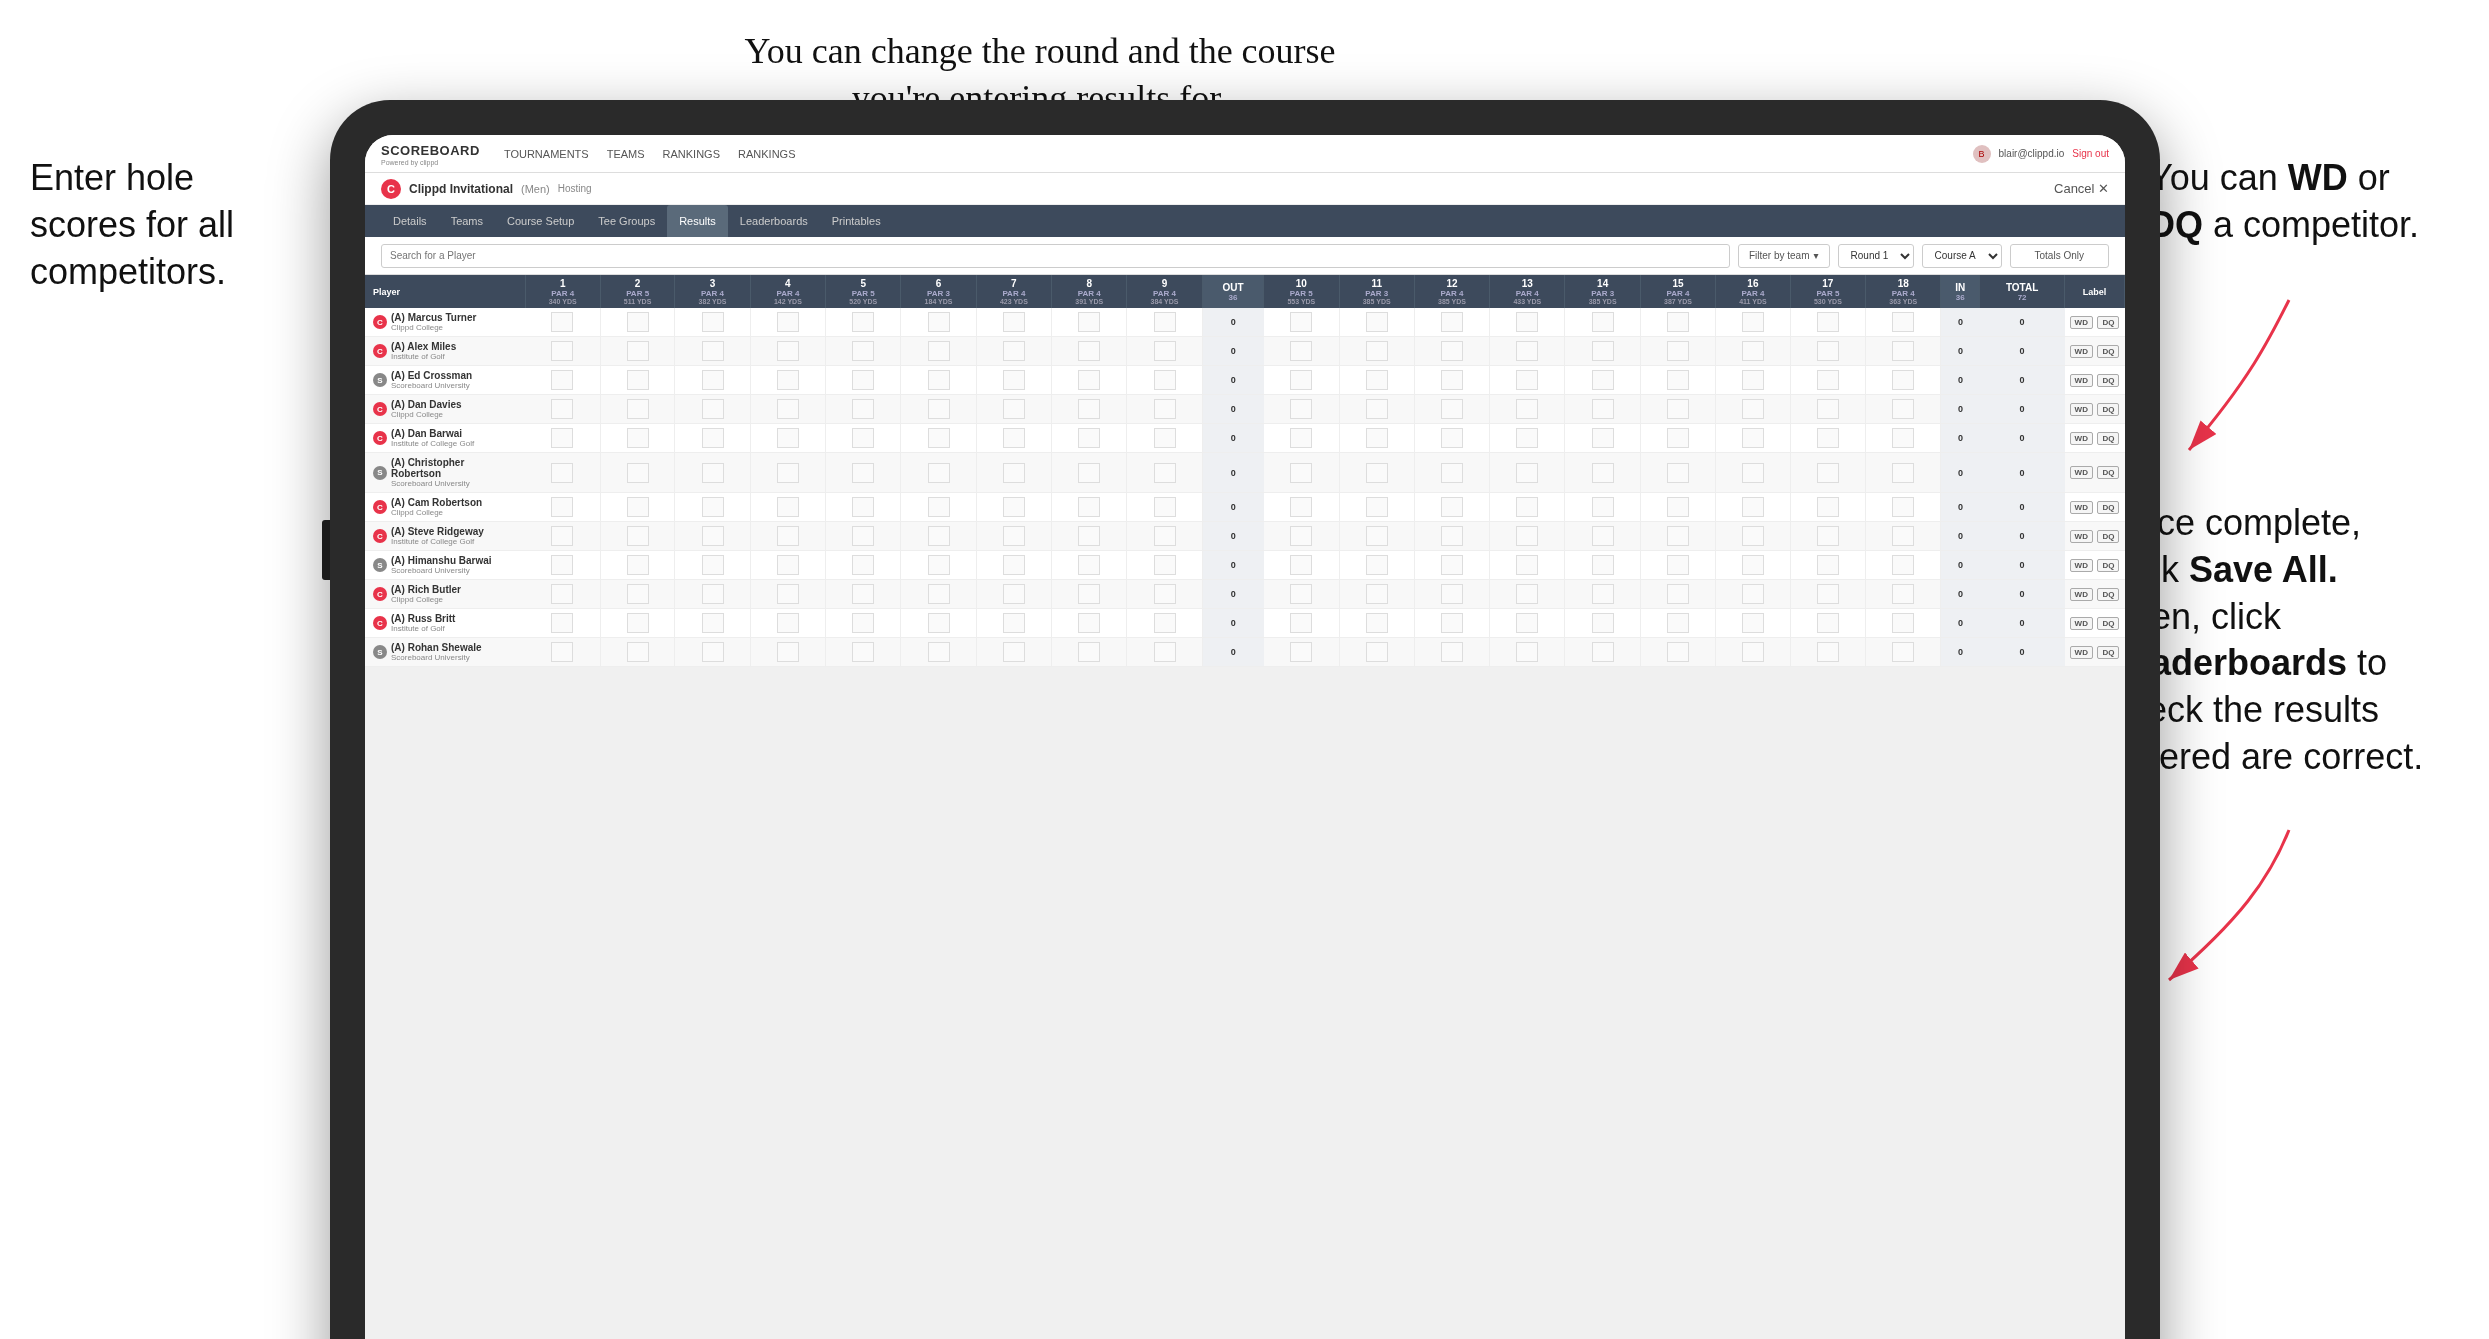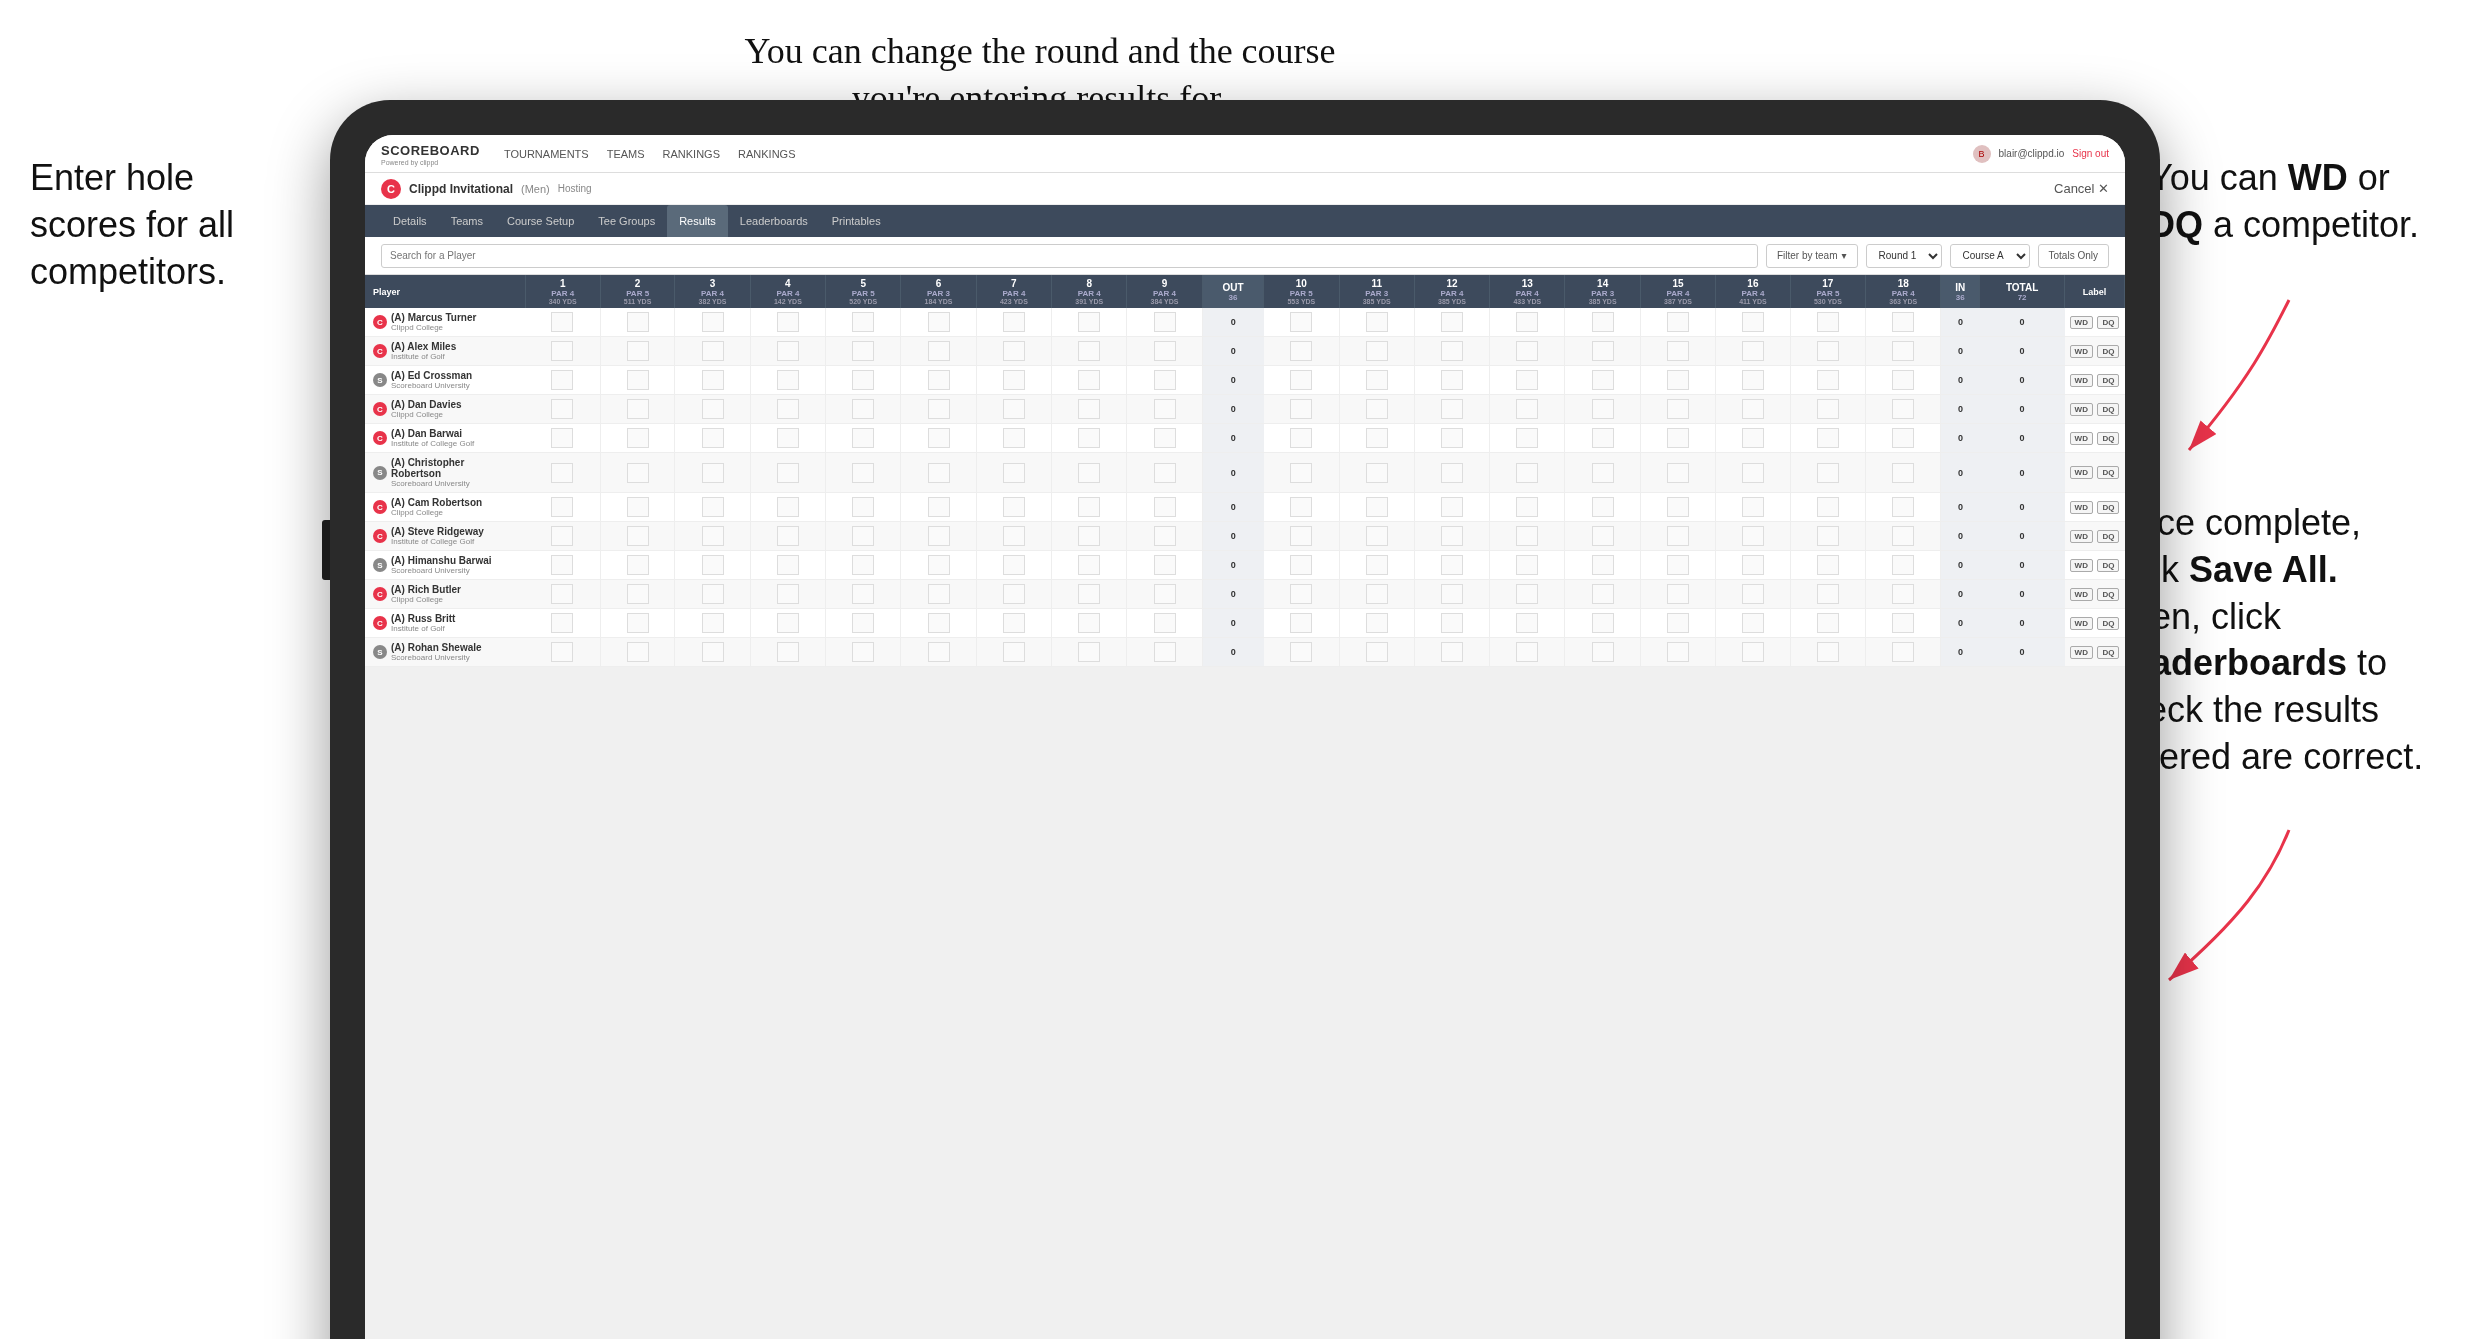--- a/index.html
+++ b/index.html
@@ -268,21 +268,21 @@
       border: 1px solid #ccc;
       border-radius: 3px;
       font-size: 10px;
       color: #333;
       background: #fff;
       cursor: pointer;
     }
 
     .totals-toggle {
       height: 24px;
-      padding: 0 10px;
+      padding: 0 24px;
       border: 1px solid #ccc;
       border-radius: 3px;
       font-size: 10px;
       color: #555;
       background: #fff;
       cursor: pointer;
     }
 
     
     .score-table-container {

